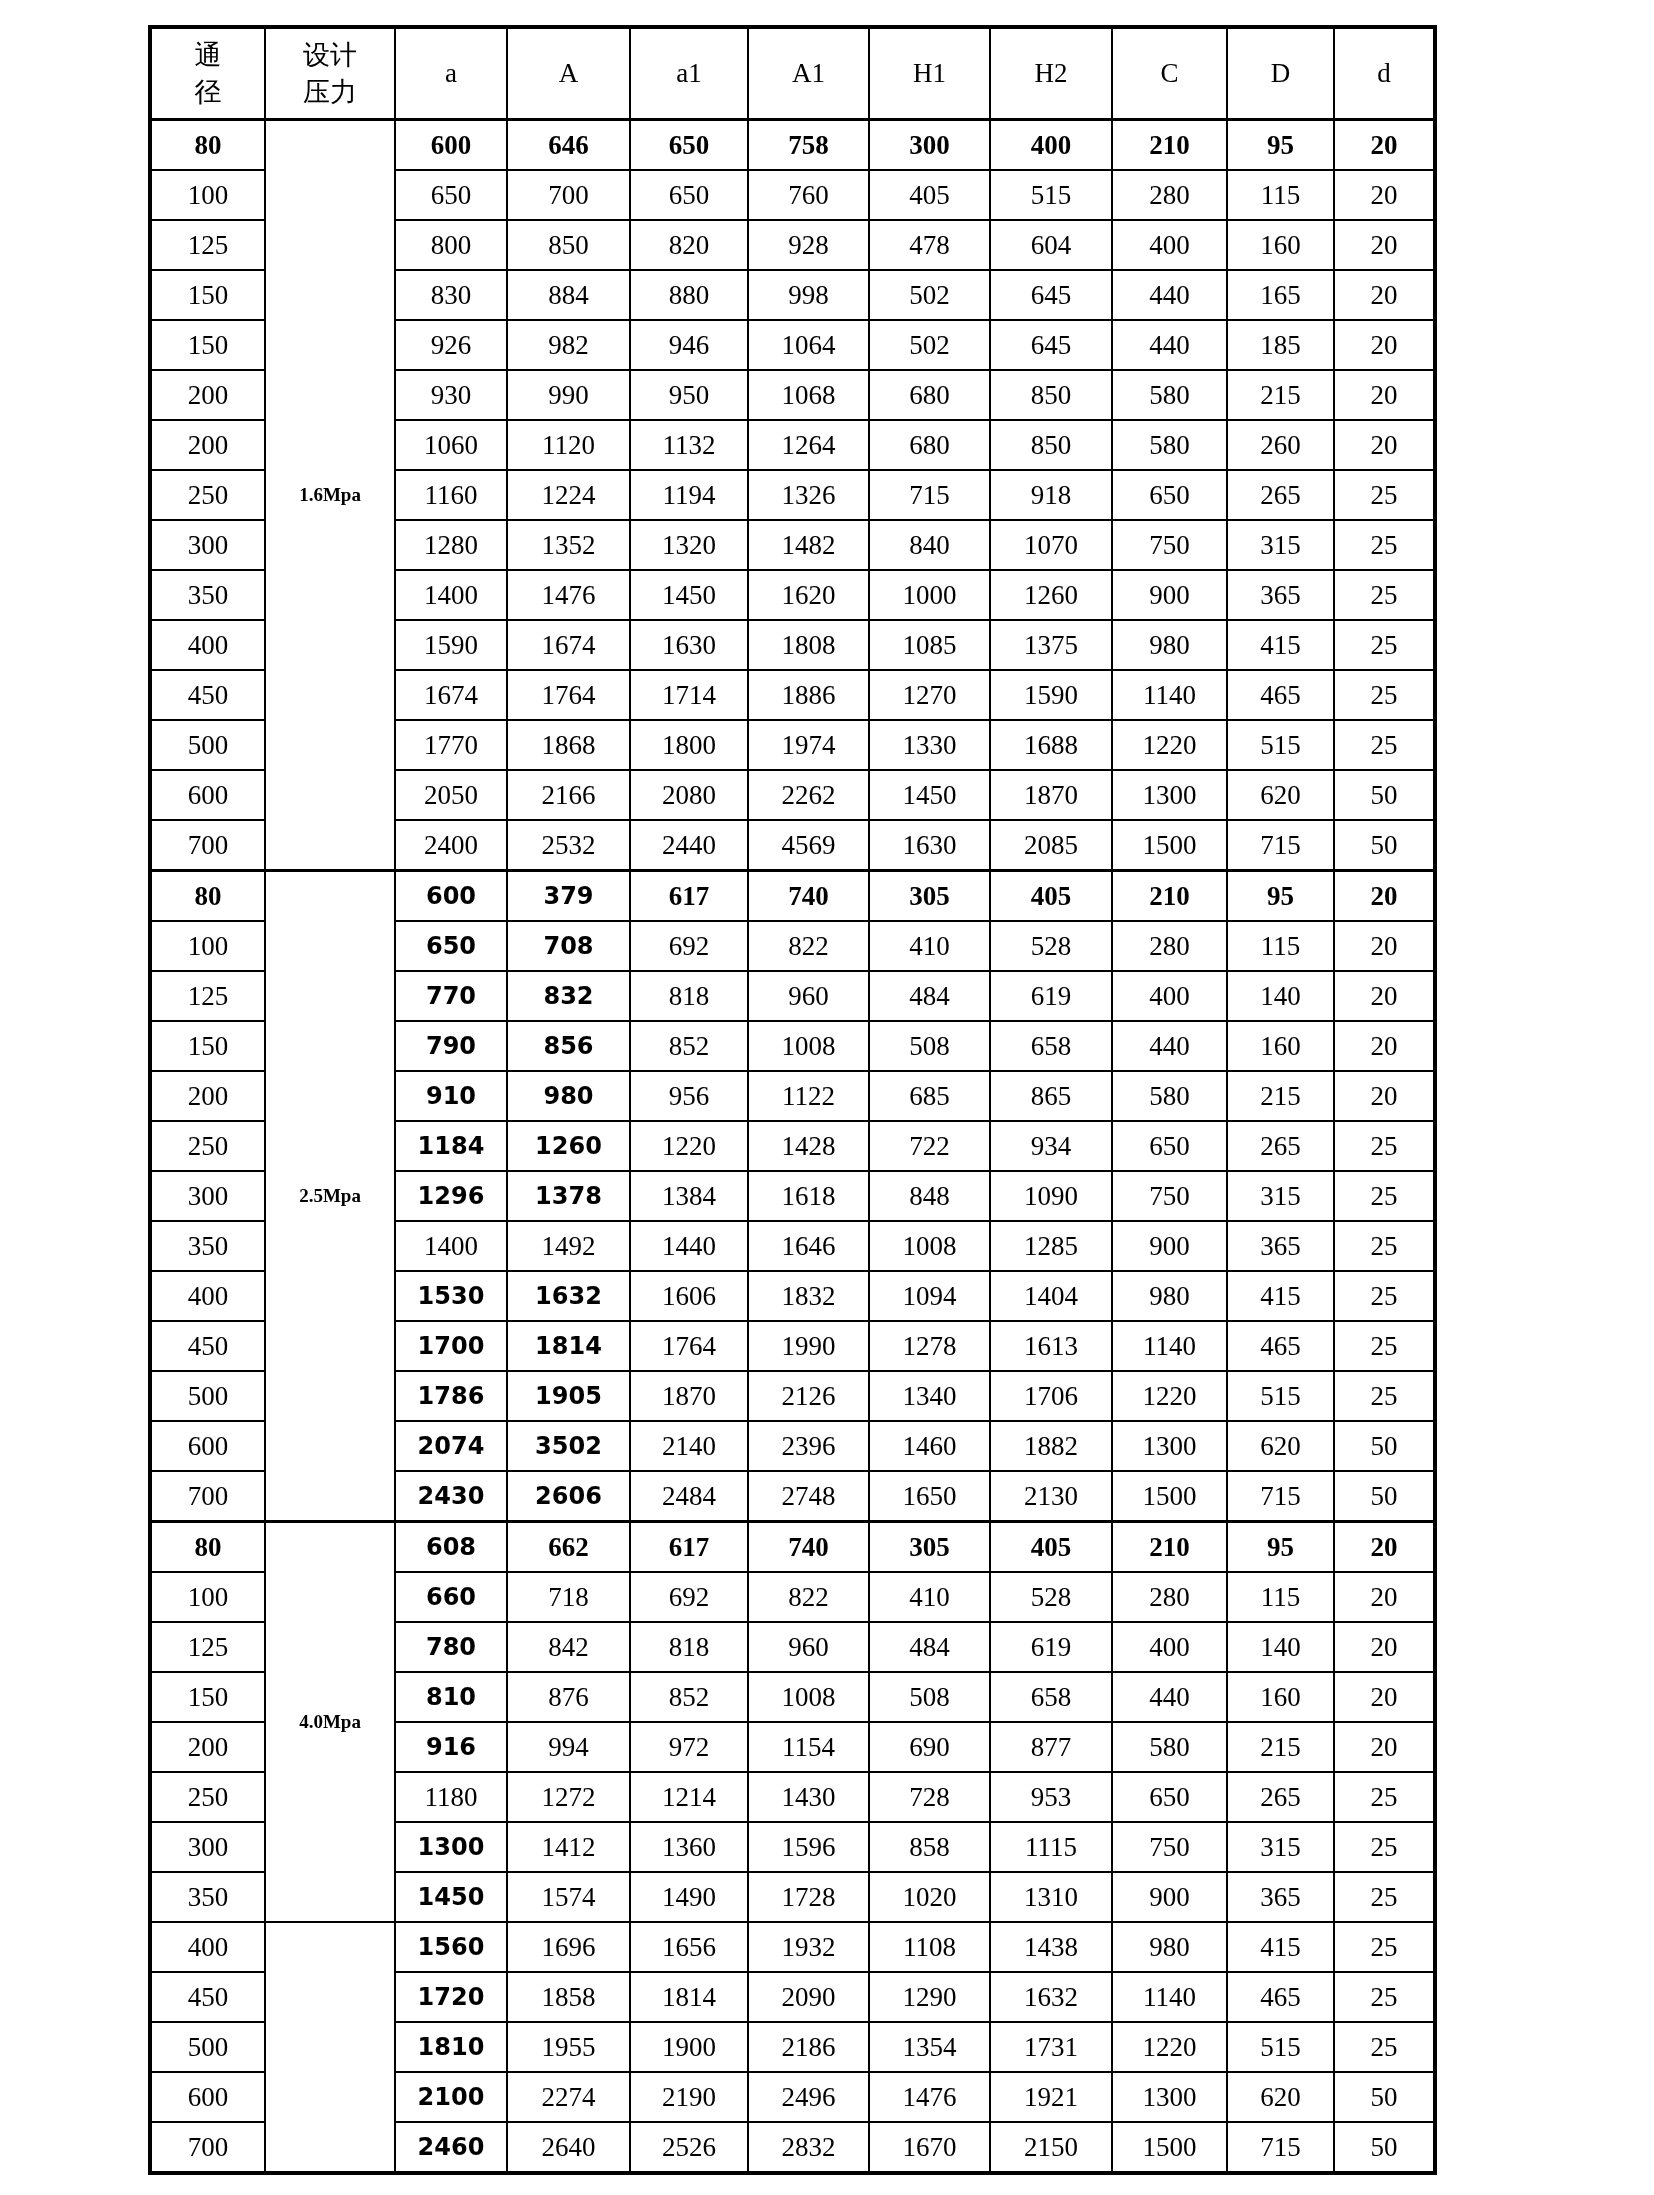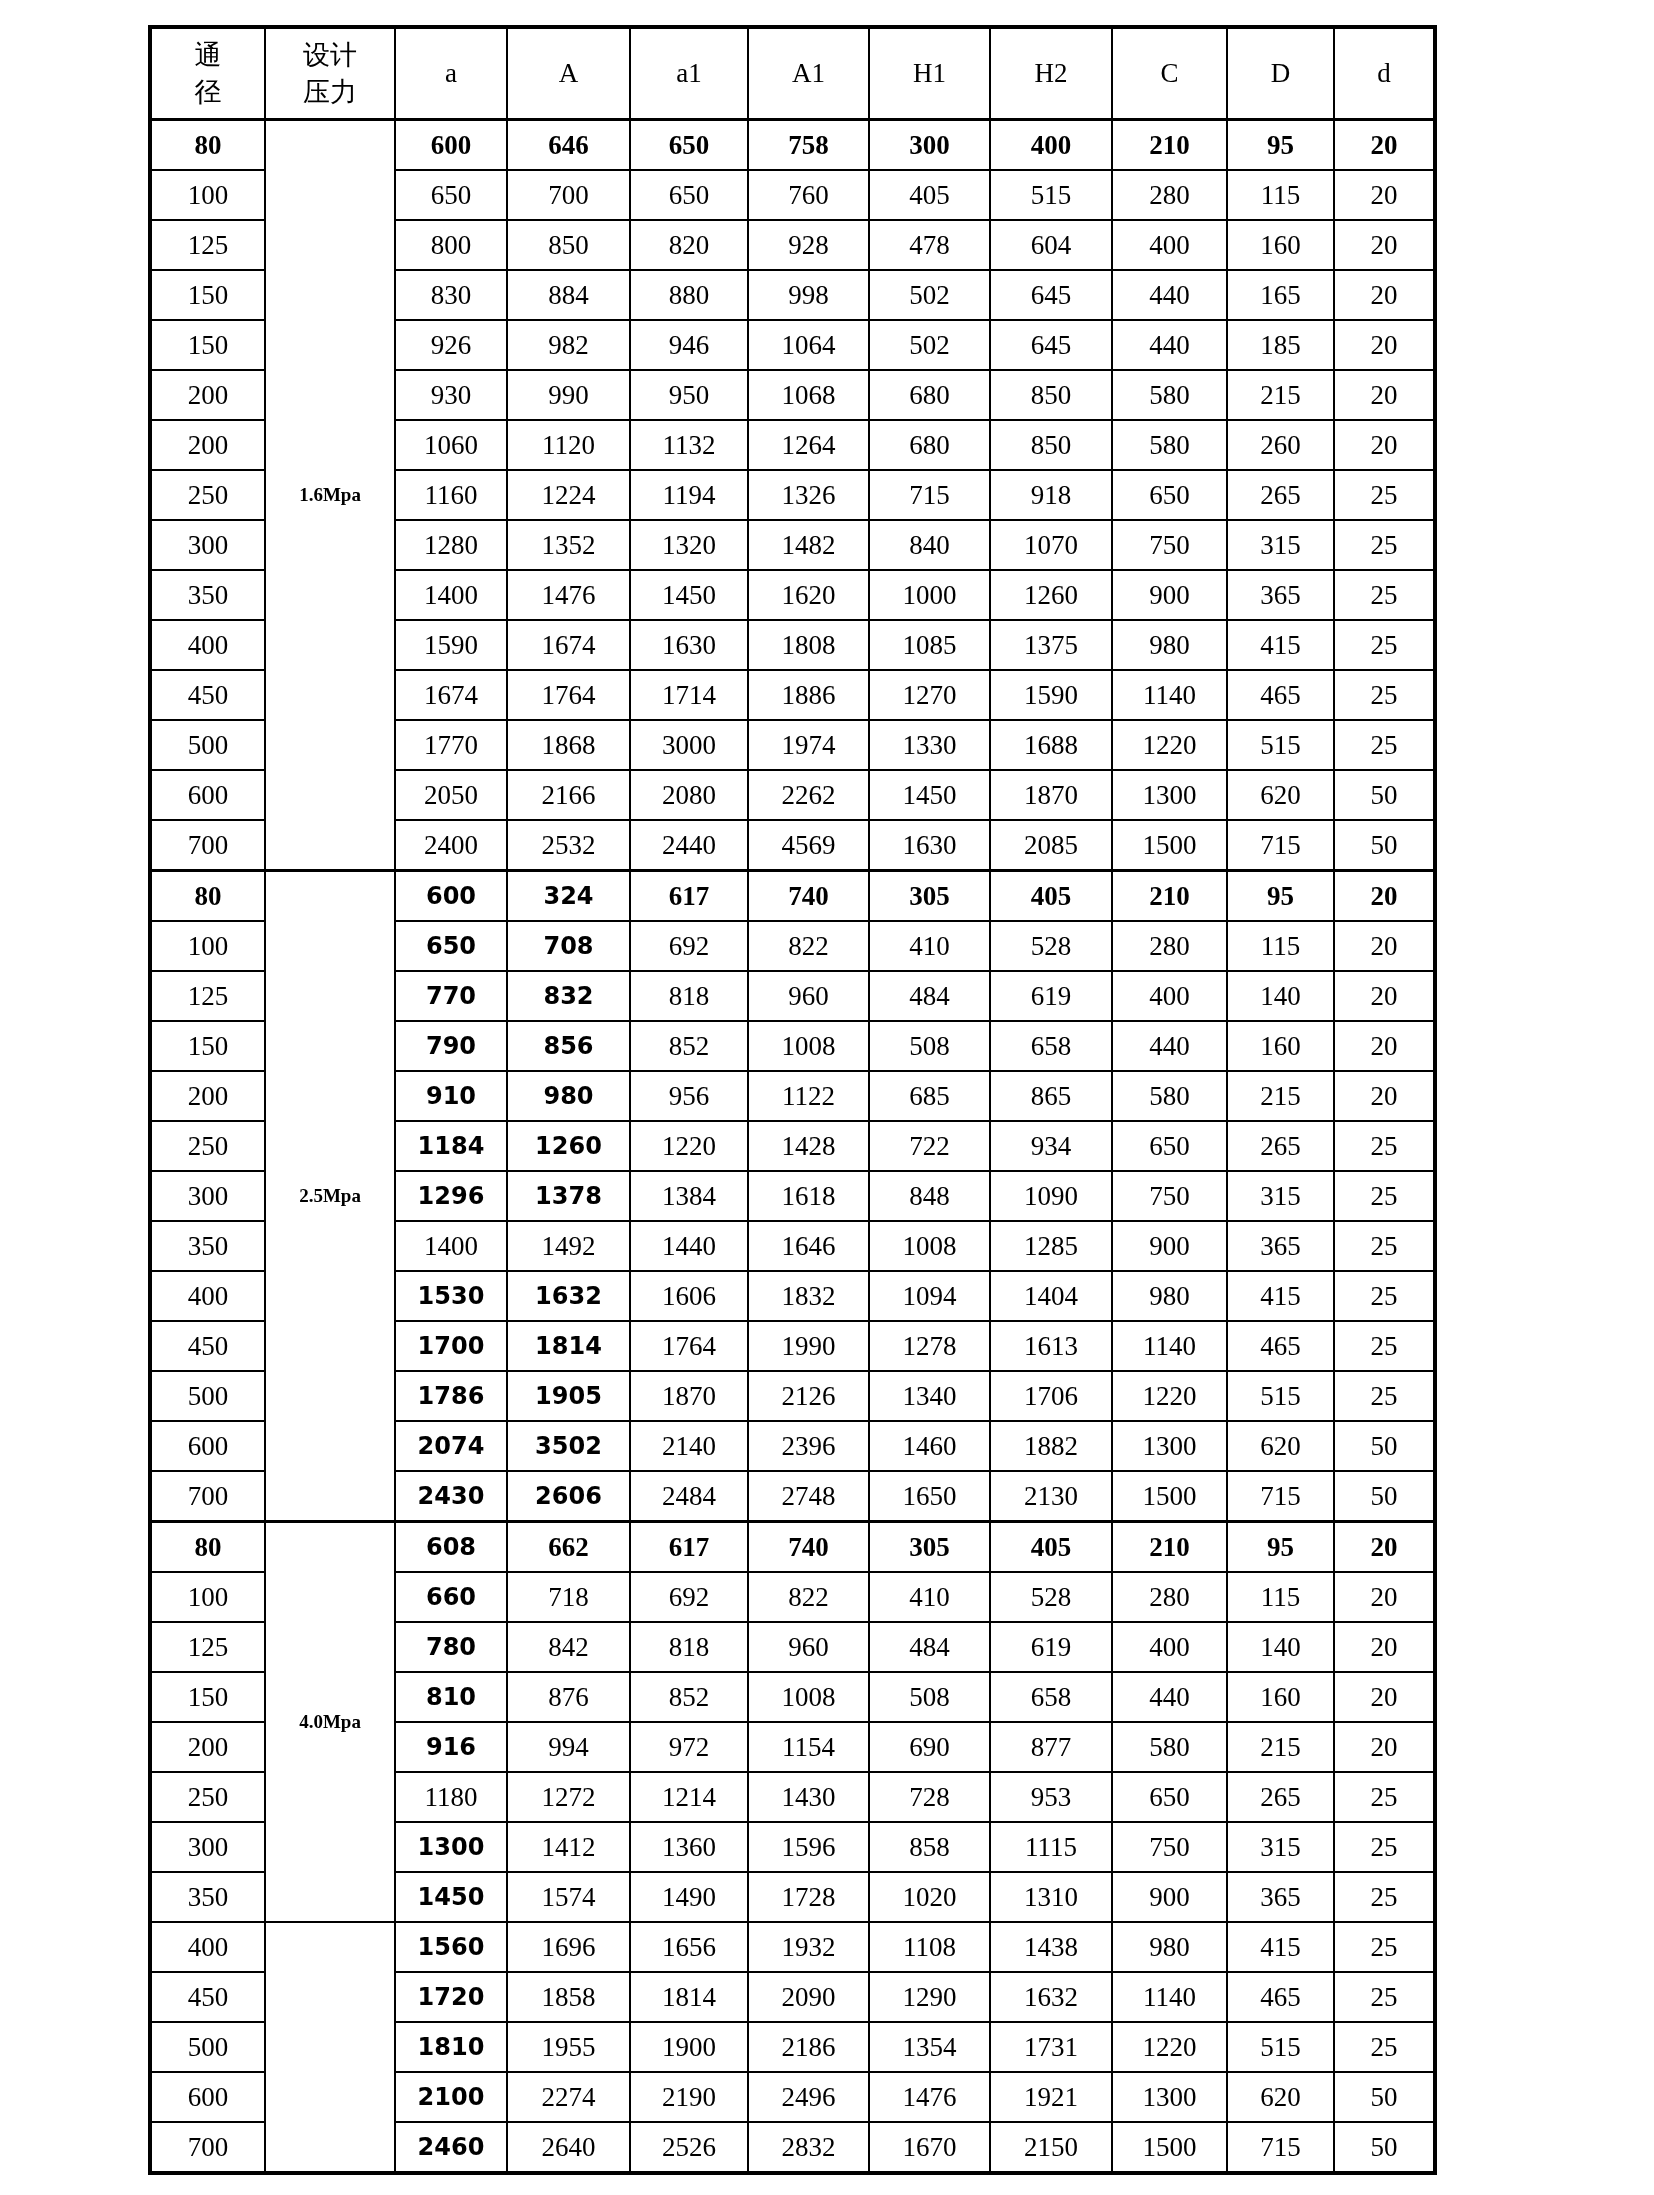--- a/index.html
+++ b/index.html
@@ -238,21 +238,21 @@
           <td>1270</td>
           <td>1590</td>
           <td>1140</td>
           <td>465</td>
           <td>25</td>
         </tr>
         <tr>
           <td>500</td>
           <td>1770</td>
           <td>1868</td>
-          <td>3000</td>
+          <td>1800</td>
           <td>1974</td>
           <td>1330</td>
           <td>1688</td>
           <td>1220</td>
           <td>515</td>
           <td>25</td>
         </tr>
         <tr>
           <td>600</td>
           <td>2050</td>
@@ -274,21 +274,21 @@
           <td>1630</td>
           <td>2085</td>
           <td>1500</td>
           <td>715</td>
           <td>50</td>
         </tr>
         <tr class="group-start">
           <td>80</td>
           <td class="pressure-cell" rowspan="13">2.5Mpa</td>
           <td class="bold-cell">600</td>
-          <td class="bold-cell">324</td>
+          <td class="bold-cell">379</td>
           <td>617</td>
           <td>740</td>
           <td>305</td>
           <td>405</td>
           <td>210</td>
           <td>95</td>
           <td>20</td>
         </tr>
         <tr>
           <td>100</td>

